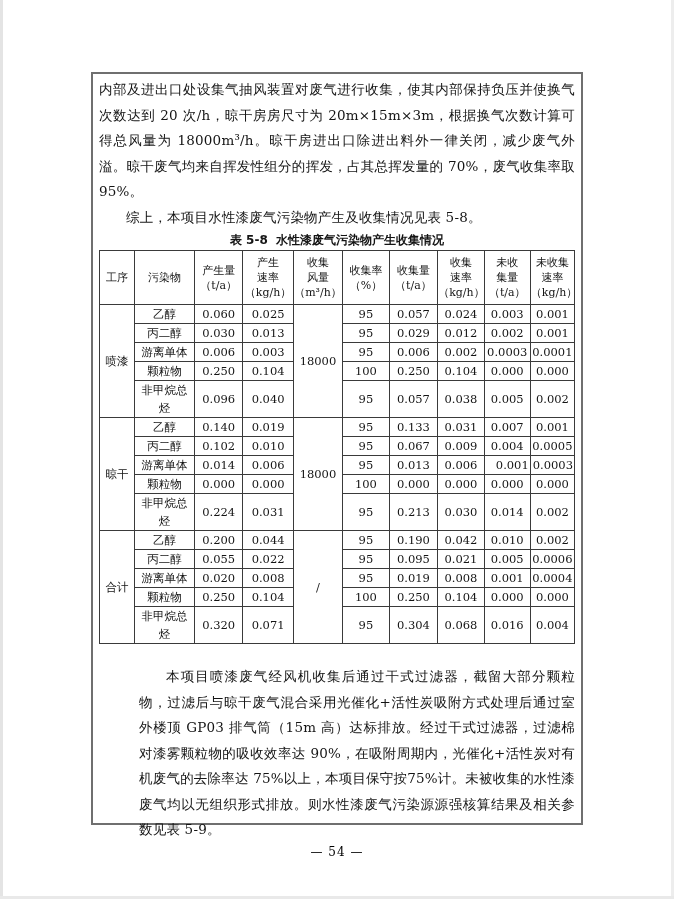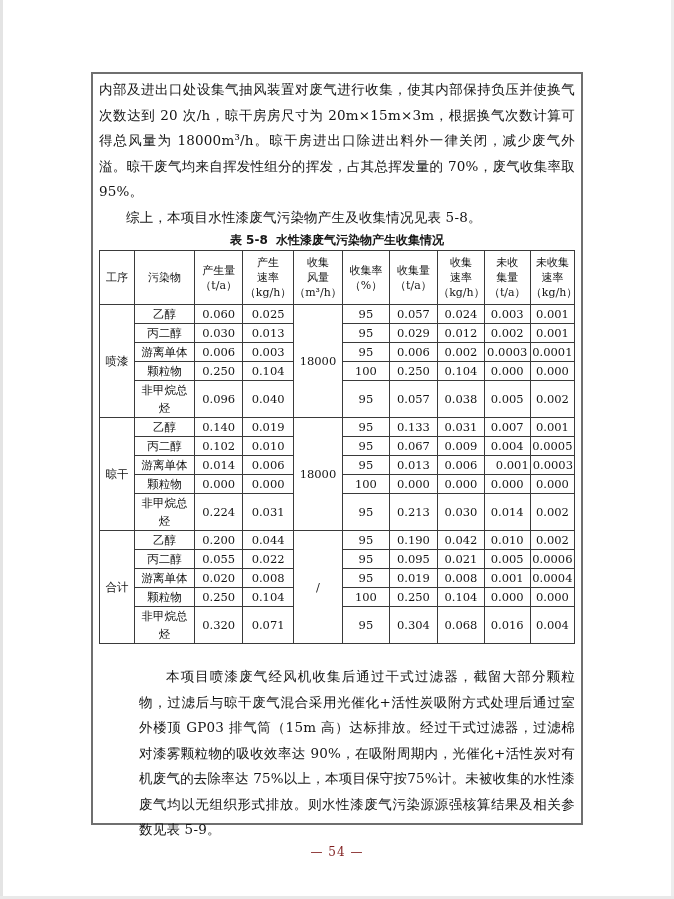--- a/index.html
+++ b/index.html
@@ -83,21 +83,21 @@
   col.c9  { width: 9.7%; }
   col.c10 { width: 9.3%; }
 
   .footer {
     position: absolute;
     left: 0;
     top: 845px;
     width: 674px;
     text-align: center;
     font-size: 12px;
-    color: #7f1d1d;
+    color: #000000;
     letter-spacing: 1px;
   }
 </style>
 </head>
 <body>
 
 <div class="page">
   <div class="edge-left"></div>
   <div class="edge-right"></div>
   <div class="edge-bottom"></div>

